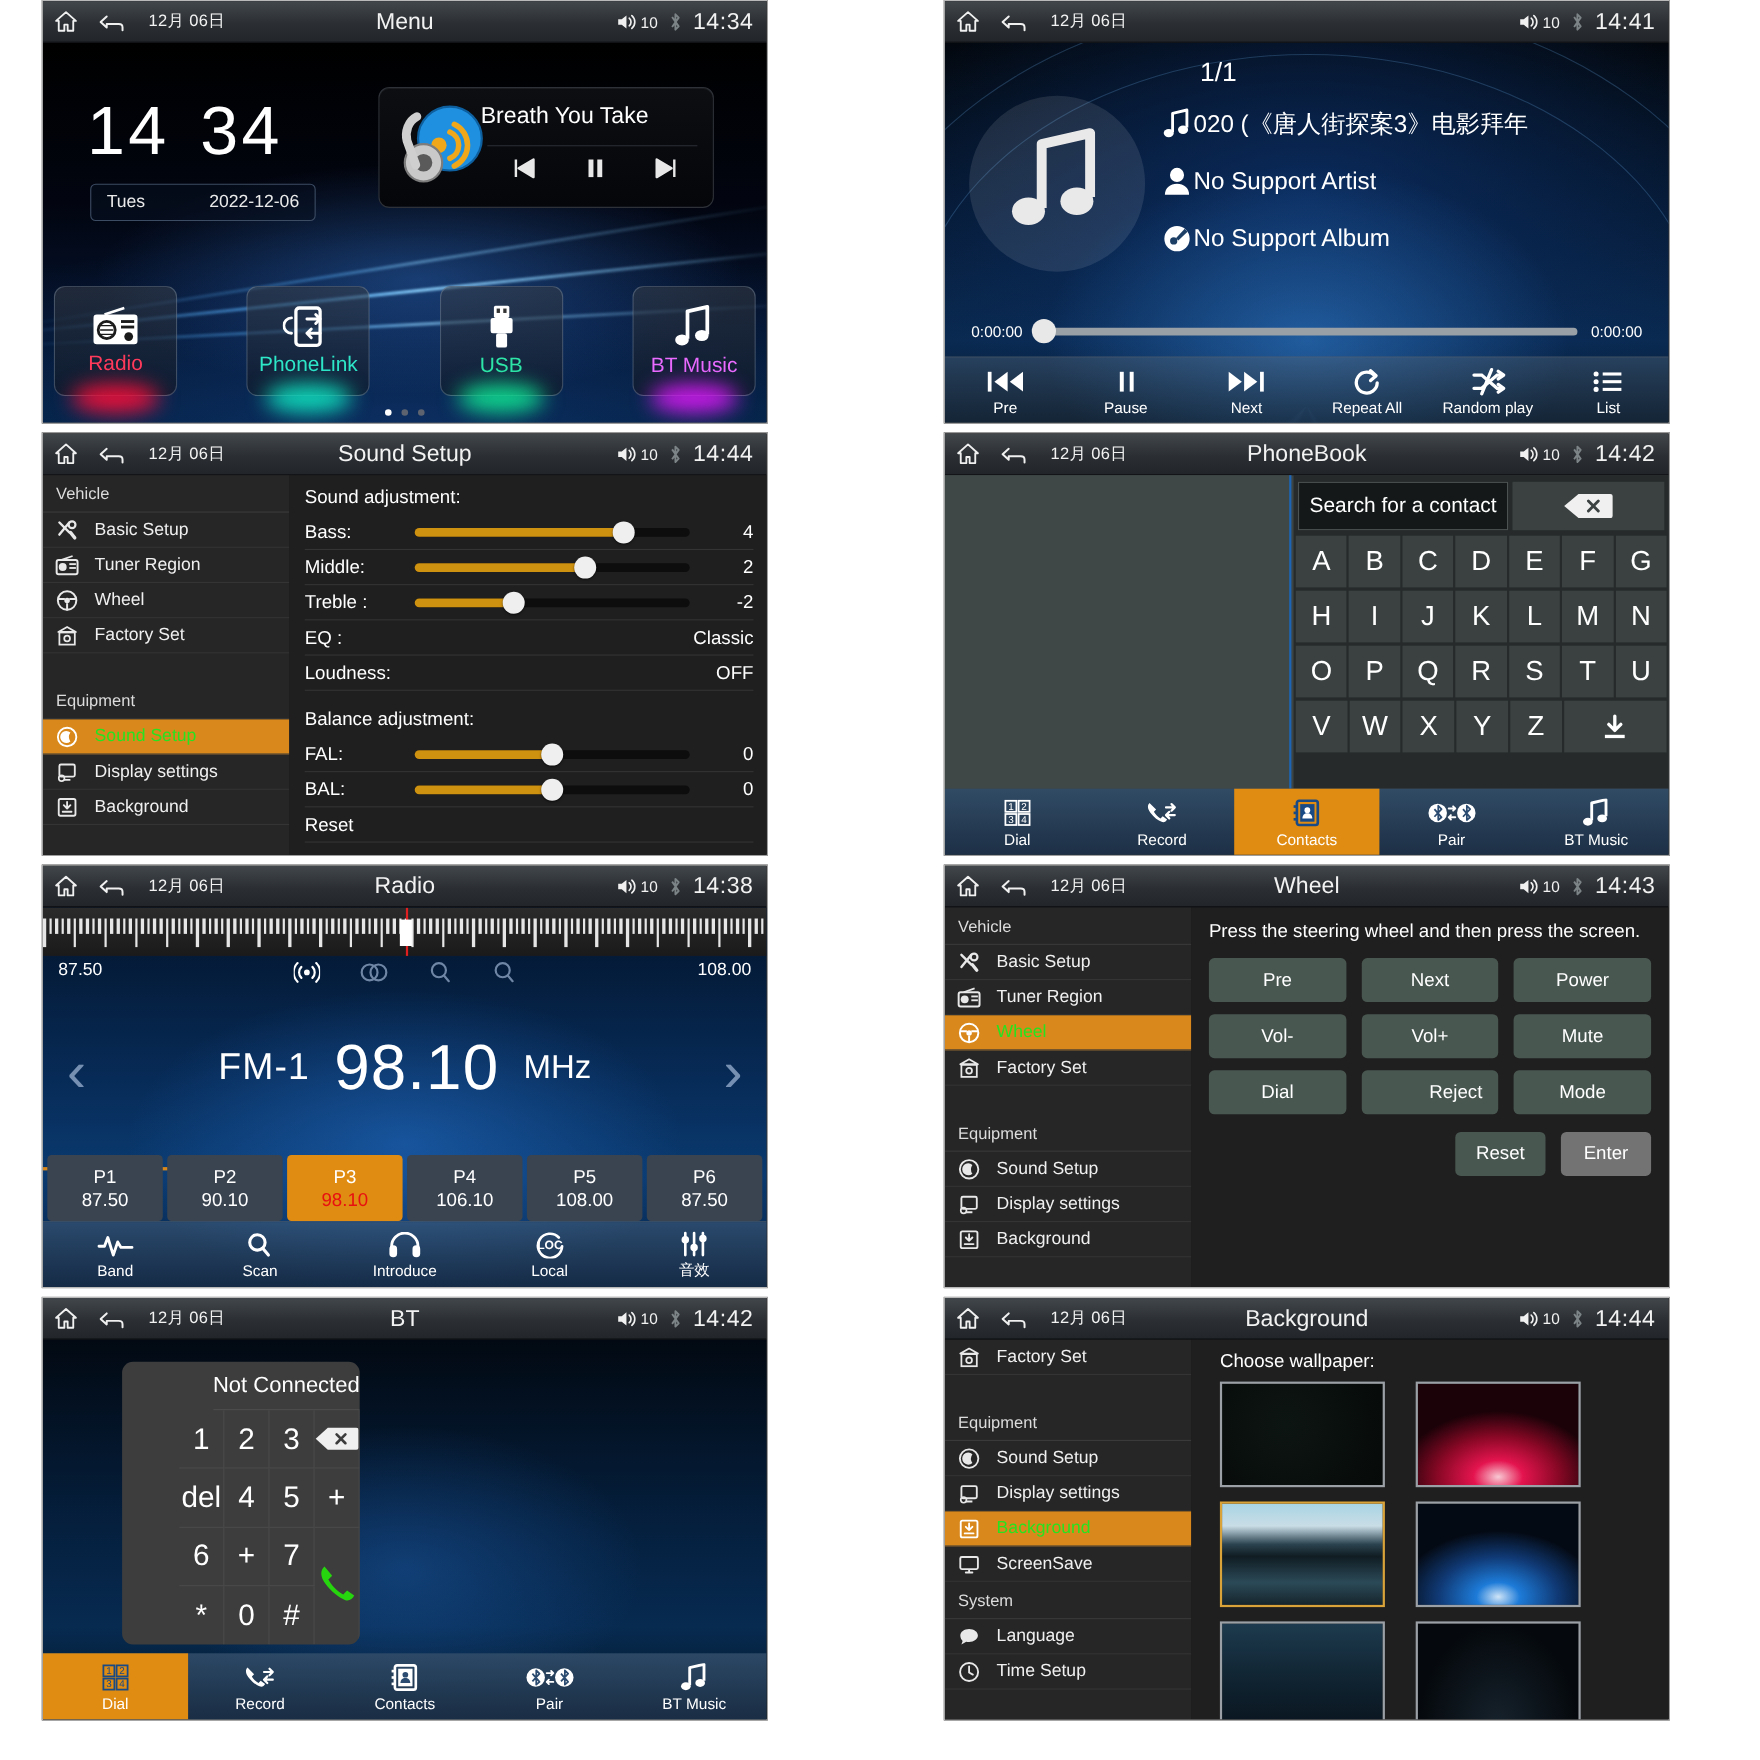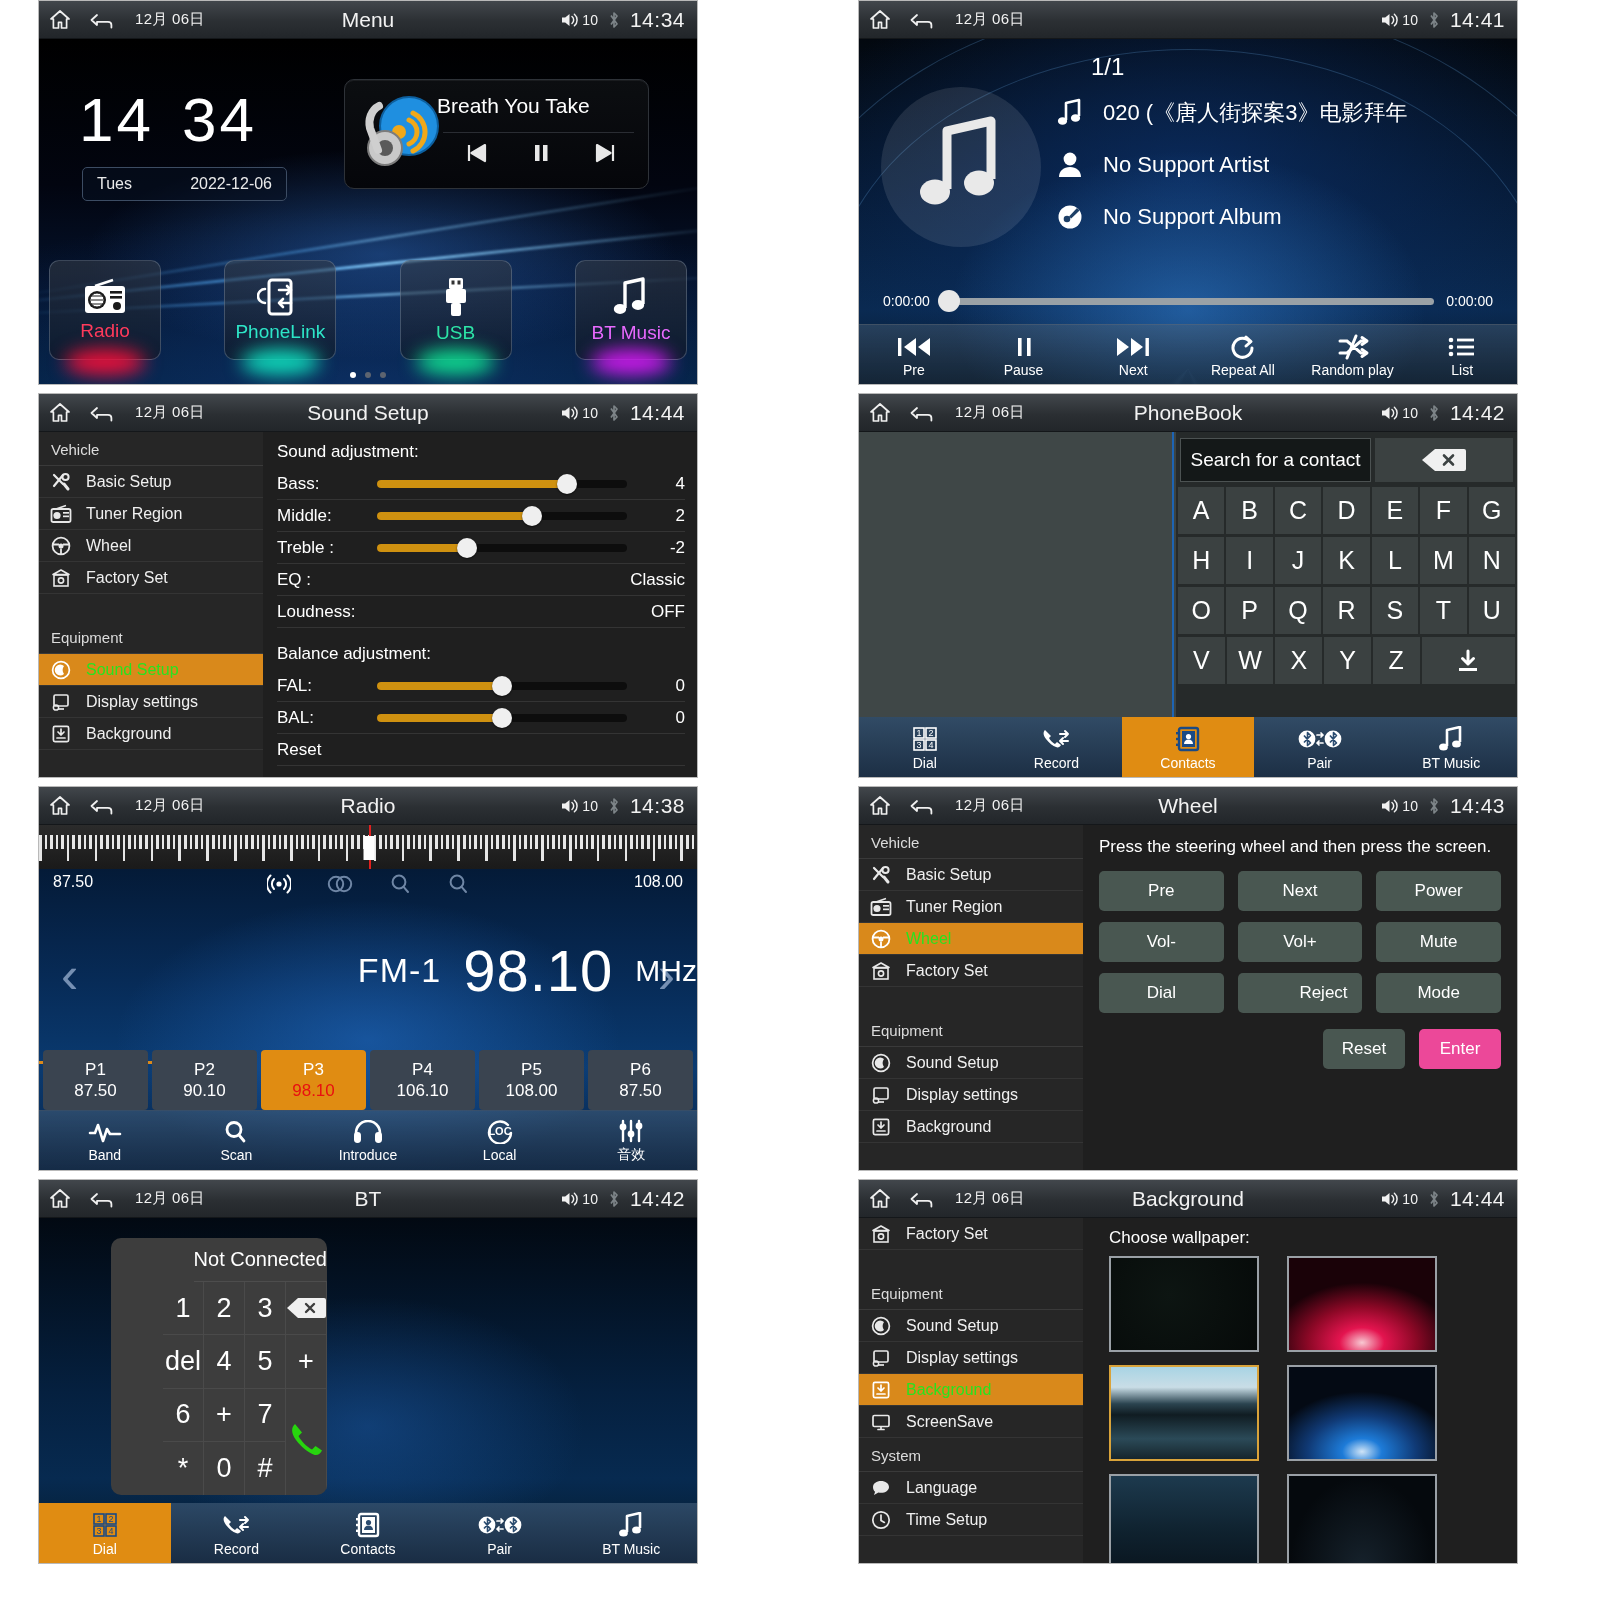--- a/index.html
+++ b/index.html
@@ -106,21 +106,21 @@
     overflow:hidden; }
   .mu-rays { position:absolute; inset:0; opacity:.5;
     background:
       conic-gradient(from 200deg at 50% 95%, rgba(255,255,255,0) 0deg, rgba(120,190,255,.18) 18deg, rgba(255,255,255,0) 34deg),
       conic-gradient(from 140deg at 50% 95%, rgba(255,255,255,0) 0deg, rgba(120,190,255,.15) 14deg, rgba(255,255,255,0) 28deg); }
   .mu-arc { position:absolute; border:1px solid rgba(120,190,255,.22); border-radius:50%; }
   .mu-trk { position:absolute; left:232px; top:14px; color:#fff; font-size:24px; }
   .mu-circle { position:absolute; left:22px; top:48px; width:160px; height:160px; border-radius:50%;
     background: rgba(255,255,255,.10); display:flex; align-items:center; justify-content:center; }
   .mu-rows { position:absolute; left:198px; top:48px; right:10px; }
-  .mu-row { display:flex; align-items:center; gap:20px; height:52px; color:#fff; }
+  .mu-row { display:flex; align-items:center; gap:2px; height:52px; color:#fff; }
   .mu-row .txt { font-size:22px; white-space:nowrap; overflow:hidden; }
   .mu-prog { position:absolute; left:0; right:0; bottom:68px; height:34px; display:flex; align-items:center;
      gap:12px; padding:0 24px; color:#fff; font-size:14px; }
   .mu-bar { flex:1; height:7px; border-radius:4px; background:#9aa1a6; position:relative; }
   .mu-knob { position:absolute; left:1.5%; top:50%; transform:translate(-50%,-50%); width:22px; height:22px;
     border-radius:50%; background:#e8e8e8; }
   .mu-toolbar { position:absolute; left:0; right:0; bottom:0; height:62px;
     background: linear-gradient(180deg, rgba(80,100,120,.42), rgba(30,45,62,.55));
     border-top:1px solid rgba(255,255,255,.18); display:flex; }
   .mu-tb { flex:1; display:flex; flex-direction:column; align-items:center; justify-content:center; gap:2px;
@@ -170,21 +170,21 @@
       linear-gradient(180deg,#03142b,#072b57 45%,#0a3a70 70%,#072347);
     overflow:hidden; }
   .rd-scale { position:relative; height:44px; background: linear-gradient(180deg,#2b2b2b,#1a1a1a); overflow:hidden; }
   .ticks { position:absolute; left:0; right:0; top:10px; height:26px; display:flex; gap:0; }
   .ticks i { flex:1; background:#e6e6e6; margin-right:3px; }
   .rd-needle { position:absolute; left:50.2%; top:0; bottom:0; width:2px; background:#e02020; }
   .rd-nbox { position:absolute; left:50.2%; top:11px; width:11px; height:24px; background:#fff; transform:translateX(-50%); }
   .rd-minmax { position:absolute; left:0; right:0; top:48px; display:flex; justify-content:space-between;
     padding:0 14px; color:#fff; font-size:16px; }
   .rd-icons { position:absolute; left:0; right:0; top:48px; display:flex; justify-content:center; gap:36px; }
-  .rd-freq { position:absolute; left:0; right:0; top:112px; display:flex; align-items:center; justify-content:flex-end; gap:22px; color:#fff; }
+  .rd-freq { position:absolute; left:0; right:0; top:112px; display:flex; align-items:center; justify-content:center; gap:22px; color:#fff; }
   .rd-band { font-size:34px; letter-spacing:1px; }
   .rd-num { font-size:58px; font-weight:300; letter-spacing:1px; }
   .rd-unit { font-size:30px; }
   .rd-arrow { position:absolute; top:120px; color:rgba(210,228,255,.55); font-size:52px; }
   .rd-underline { position:absolute; left:0; width:195px; bottom:108px; height:3px; background:#d9891b; }
   .presets { position:absolute; left:0; right:0; bottom:62px; height:60px; display:flex; gap:4px; padding:0 4px; }
   .preset { flex:1; border-radius:4px; background:#3a4450; display:flex; flex-direction:column;
     align-items:center; justify-content:center; gap:1px; color:#fff; font-size:17px; }
   .preset.on { background:#e08c12; }
   .preset.on .f { color:#e81010; }
@@ -1218,21 +1218,21 @@
           <div class="wbtn" style="height:40px;border-radius:5px;background:#495751;display:flex;align-items:center;justify-content:center;font-size:17px;">Power</div>
           <div class="wbtn" style="height:40px;border-radius:5px;background:#495751;display:flex;align-items:center;justify-content:center;font-size:17px;">Vol-</div>
           <div class="wbtn" style="height:40px;border-radius:5px;background:#495751;display:flex;align-items:center;justify-content:center;font-size:17px;">Vol+</div>
           <div class="wbtn" style="height:40px;border-radius:5px;background:#495751;display:flex;align-items:center;justify-content:center;font-size:17px;">Mute</div>
           <div class="wbtn" style="height:40px;border-radius:5px;background:#495751;display:flex;align-items:center;justify-content:center;font-size:17px;">Dial</div>
           <div class="wbtn" style="height:40px;border-radius:5px;background:#495751;display:flex;align-items:center;justify-content:center;font-size:17px;padding-left:47px;">Reject</div>
           <div class="wbtn" style="height:40px;border-radius:5px;background:#495751;display:flex;align-items:center;justify-content:center;font-size:17px;">Mode</div>
         </div>
         <div style="display:flex; gap:14px; justify-content:flex-end; margin-top:16px;">
           <div style="width:82px;height:40px;border-radius:5px;background:#495751;display:flex;align-items:center;justify-content:center;font-size:17px;">Reset</div>
-          <div style="width:82px;height:40px;border-radius:5px;background:#ec4899;display:flex;align-items:center;justify-content:center;font-size:17px;">Enter</div>
+          <div style="width:82px;height:40px;border-radius:5px;background:#737373;display:flex;align-items:center;justify-content:center;font-size:17px;">Enter</div>
         </div>
       </div>
     </div>
   </div>
 
   <div class="panel">
     <div class="statusbar">
       <span class="sb-icon">
         <svg width="24" height="24" viewBox="0 0 24 24">
             <path d="M12 3 3 11h2.4v9h5.1v-5.6h3v5.6h5.1v-9H21z" fill="none" stroke="#f0f0f0" stroke-width="1.7" stroke-linejoin="round"></path>

